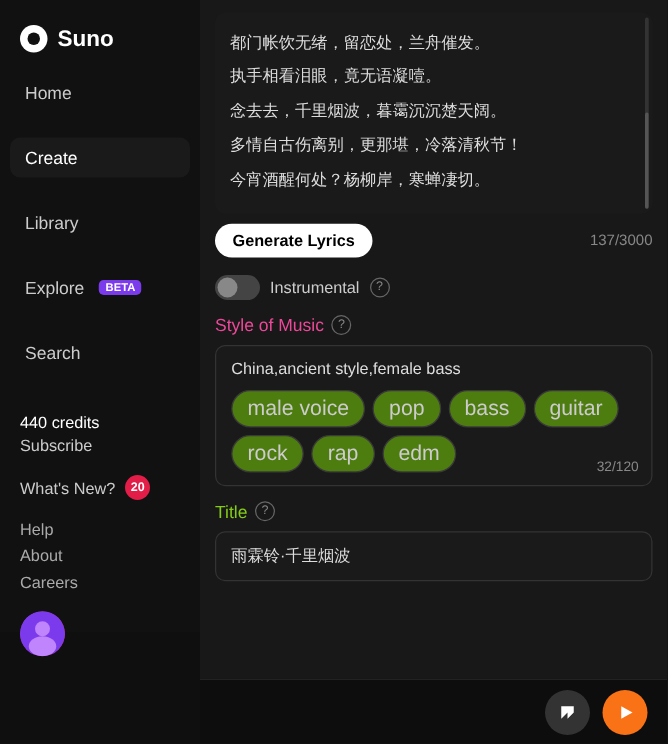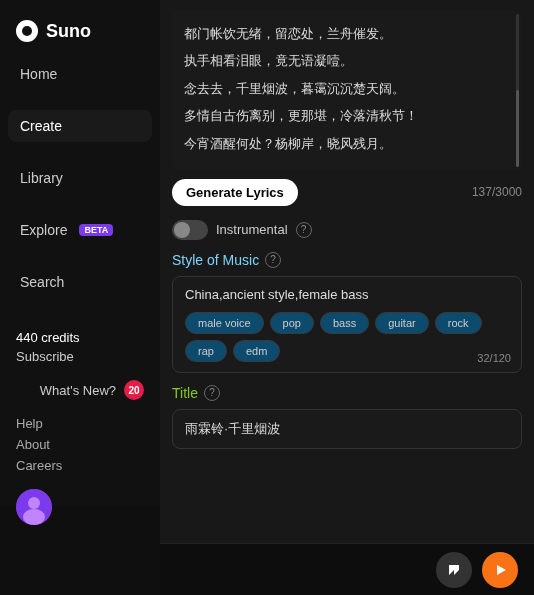--- a/index.html
+++ b/index.html
@@ -111,21 +111,20 @@
       flex-direction: column;
       gap: 6px;
     }
     .whats-new-item {
       display: flex;
       align-items: center;
       gap: 8px;
       cursor: pointer;
       color: #ccc;
       font-size: 13px;
-      justify-content: flex-end;
     }
     .badge-20 {
       background: #e11d48;
       color: #fff;
       font-size: 10px;
       font-weight: 700;
       border-radius: 50%;
       width: 20px;
       height: 20px;
       display: flex;
@@ -254,21 +253,21 @@
     .style-section {
       padding: 4px 12px 8px;
     }
     .style-label {
       display: flex;
       align-items: center;
       gap: 6px;
       margin-bottom: 8px;
     }
     .style-label-text {
-      color: #7dd3fc;
+      color: #ec4899;
       font-size: 14px;
       font-weight: 500;
     }
     .style-input-container {
       background: #1a1a1a;
       border: 1px solid #333;
       border-radius: 8px;
       padding: 10px 12px;
       position: relative;
     }
@@ -278,25 +277,25 @@
       margin-bottom: 10px;
       display: block;
     }
     .tags-row {
       display: flex;
       flex-wrap: wrap;
       gap: 6px;
       margin-top: 8px;
     }
     .tag {
-      background: #0c4a6e;
+      background: #4d7c0f;
       border: 1px solid #3a3a3a;
       border-radius: 20px;
       padding: 4px 12px;
-      font-size: 11px;
+      font-size: 17px;
       color: #ccc;
       cursor: pointer;
       text-align: center;
     }
     .style-char-count {
       color: #888;
       font-size: 11px;
       position: absolute;
       bottom: 8px;
       right: 10px;
@@ -446,21 +445,21 @@
 </div>
 
 <div id="main">
 
   <div class="lyrics-area">
     <div class="lyrics-text">
       <p>都门帐饮无绪，留恋处，兰舟催发。</p>
       <p>执手相看泪眼，竟无语凝噎。</p>
       <p>念去去，千里烟波，暮霭沉沉楚天阔。</p>
       <p>多情自古伤离别，更那堪，冷落清秋节！</p>
-      <p>今宵酒醒何处？杨柳岸，晓风残月。</p>
+      <p>今宵酒醒何处？杨柳岸，寒蝉凄切。</p>
     </div>
     <div class="scrollbar-right-lyrics">
       <div class="scrollbar-right-lyrics-thumb"></div>
     </div>
   </div>
 
   <div class="generate-lyrics-row">
     <button class="generate-lyrics-btn">Generate Lyrics</button>
     <span class="char-count-lyrics">137/3000</span>
   </div>

